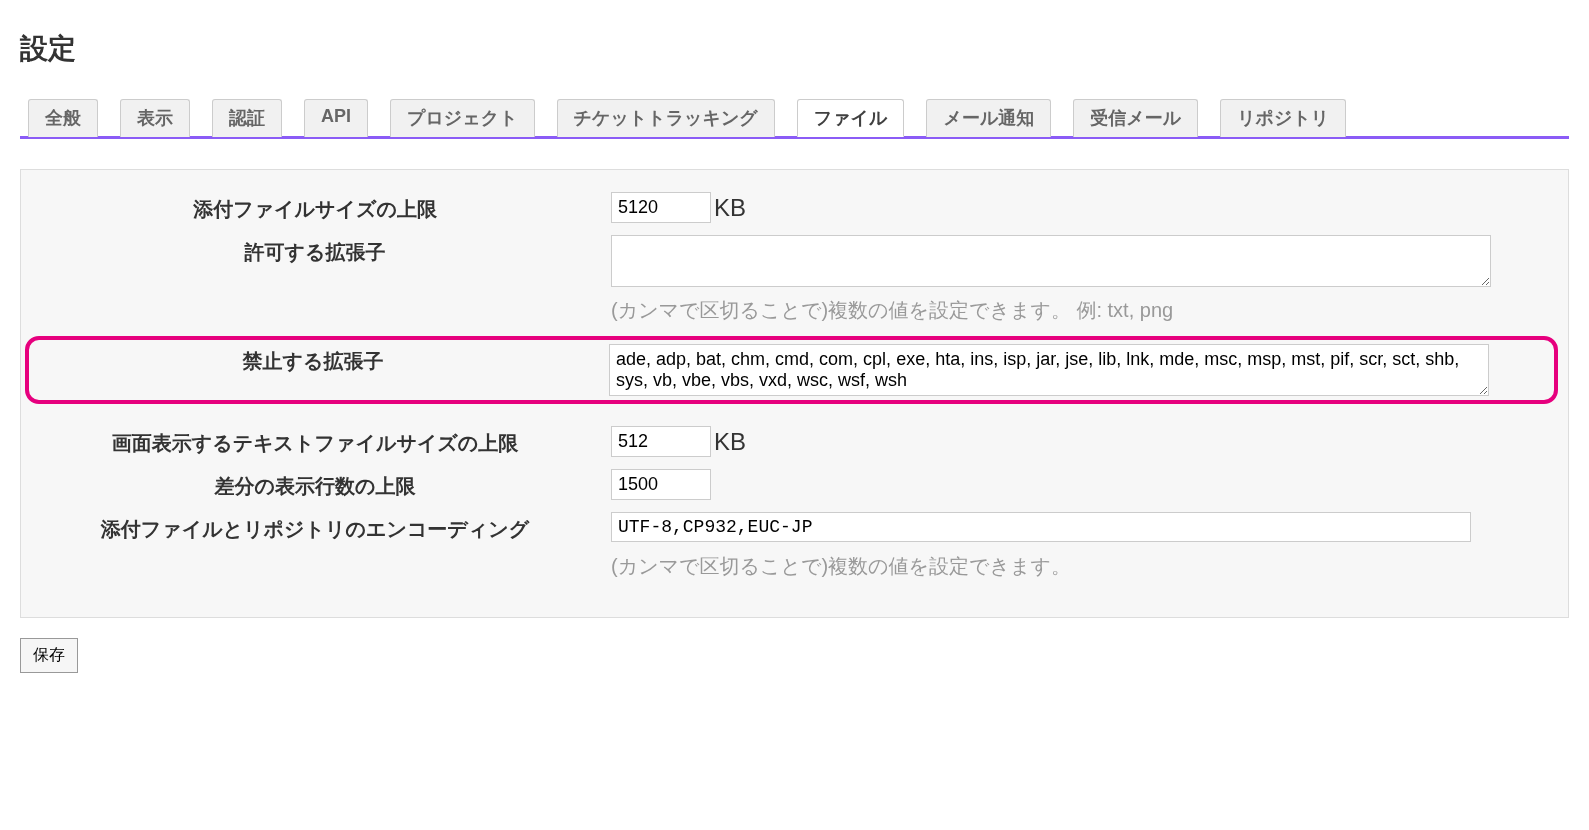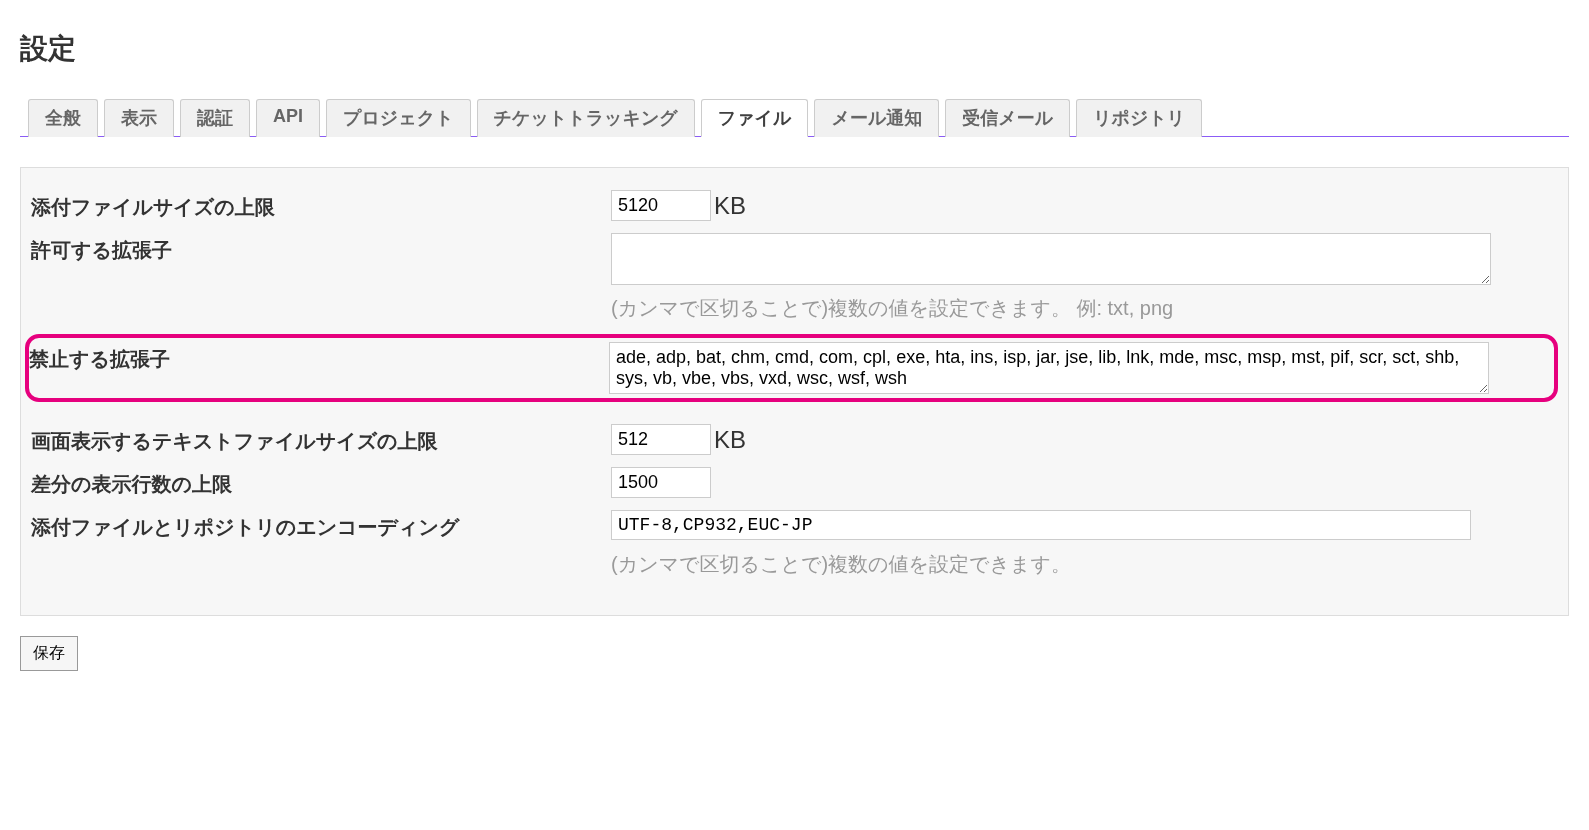--- a/index.html
+++ b/index.html
@@ -15,22 +15,22 @@
       padding: 20px;
     }
     h2.page-title {
       font-size: 28px;
       font-weight: bold;
       color: #333;
       margin: 10px 0 30px 0;
     }
     .tabs {
       display: flex;
-      gap: 6px;
-      border-bottom: 1px solid #8b5cf6;
+      gap: 22px;
+      border-bottom: 3px solid #8b5cf6;
       margin-bottom: 30px;
       padding-left: 8px;
     }
     .tab {
       background: #f1f1f1;
       border: 1px solid #ccc;
       border-bottom: none;
       padding: 6px 16px;
       font-size: 18px;
       font-weight: bold;
@@ -60,21 +60,21 @@
     }
     .field-row.highlighted {
       border: 4px solid #e6007e;
       border-radius: 14px;
       padding: 4px 6px 4px 0;
       margin-left: -6px;
     }
     .field-label {
       width: 580px;
       min-width: 580px;
-      text-align: left;
+      text-align: center;
       font-weight: bold;
       font-size: 20px;
       color: #333;
       padding-right: 12px;
       padding-top: 4px;
       font-family: Liberation Mono, monospace;
     }
     .field-value {
       flex: 1;
       display: flex;

